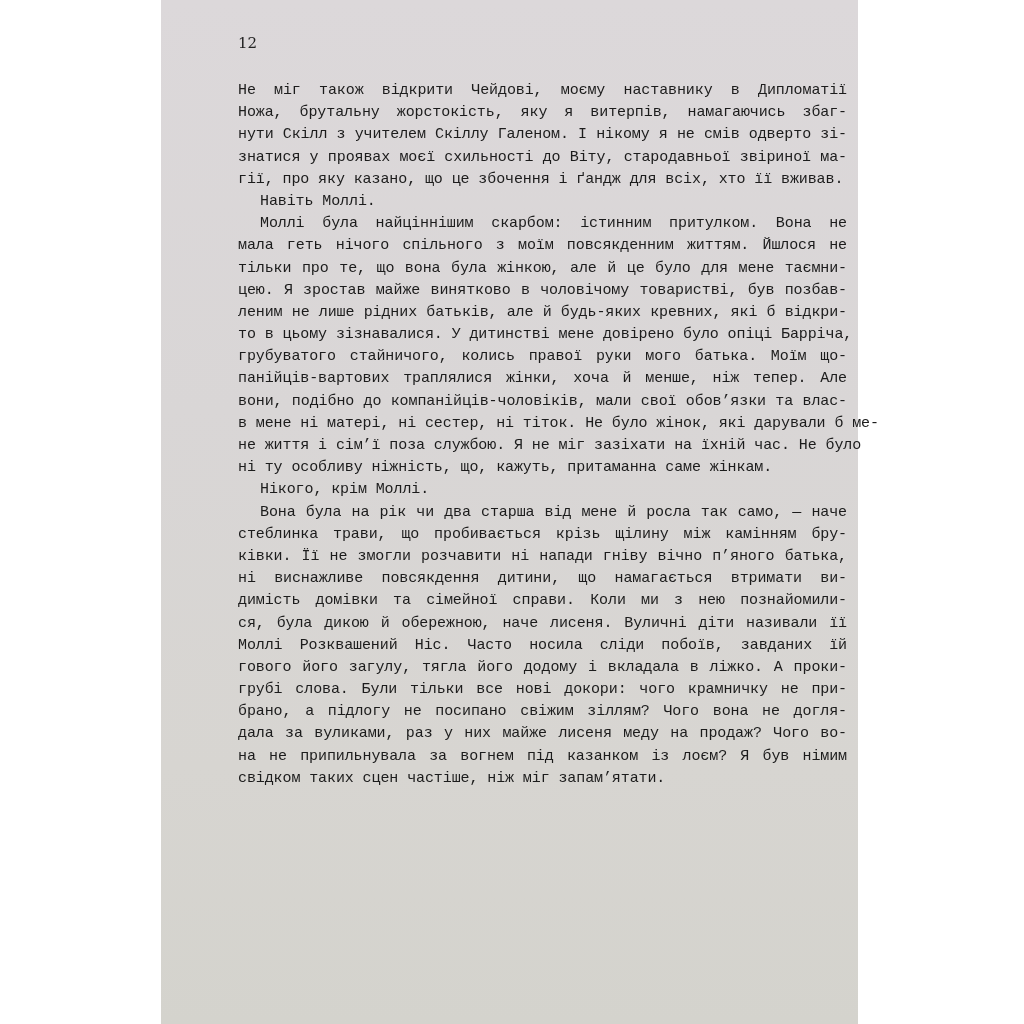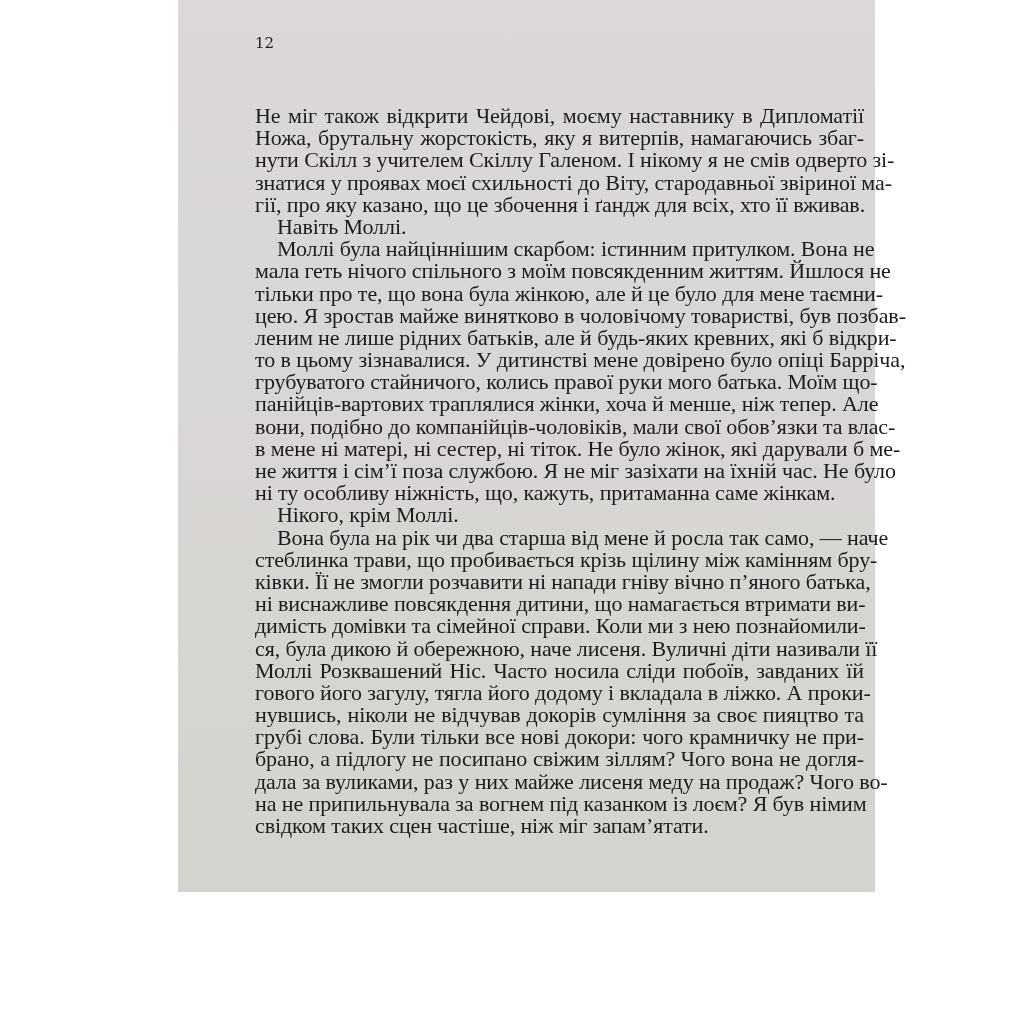--- a/index.html
+++ b/index.html
@@ -5,45 +5,44 @@
     html, body {
       margin: 0;
       padding: 0;
       width: 1024px;
       height: 1024px;
       background: #ffffff;
       overflow: hidden;
     }
     .page {
       position: absolute;
-      left: 178px;
+      left: 161px;
       top: 0;
       width: 697px;
-      height: 892px;
+      height: 1024px;
       background: linear-gradient(180deg, #dcd8da 0%, #d9d6d6 40%, #d7d5d1 75%, #d4d3cd 100%);
     }
     .page-number {
       position: absolute;
       left: 77px;
       top: 34px;
       font-family: "DejaVu Serif", serif;
       font-size: 15px;
       color: #222;
     }
     .text-block {
       position: absolute;
       left: 77px;
       top: 80px;
       width: 609px;
-      font-family: Liberation Serif, serif;
-      font-size: 22px;
+      font-family: Liberation Mono, monospace;
+      font-size: 15px;
       line-height: 22.2px;
       color: #1c1c1c;
       letter-spacing: -0.1px;
-      margin-top: 25px;
     }
     .line {
       display: block;
       white-space: nowrap;
       text-align: justify;
       text-align-last: justify;
       height: 22.2px;
     }
     .line.last {
       text-align-last: left;
@@ -78,20 +77,19 @@
       <span class="line last">ні ту особливу ніжність, що, кажуть, притаманна саме жінкам.</span>
       <span class="line indent last">Нікого, крім Моллі.</span>
       <span class="line indent">Вона була на рік чи два старша від мене й росла так само, — наче</span>
       <span class="line">стеблинка трави, що пробивається крізь щілину між камінням бру-</span>
       <span class="line">ківки. Її не змогли розчавити ні напади гніву вічно п’яного батька,</span>
       <span class="line">ні виснажливе повсякдення дитини, що намагається втримати ви-</span>
       <span class="line">димість домівки та сімейної справи. Коли ми з нею познайомили-</span>
       <span class="line">ся, була дикою й обережною, наче лисеня. Вуличні діти називали її</span>
       <span class="line">Моллі Розквашений Ніс. Часто носила сліди побоїв, завданих їй</span>
       <span class="line">гового його загулу, тягла його додому і вкладала в ліжко. А проки-</span>
-      <span class="line">нувшись, ніколи не відчував докорів сумління за своє пияцтво та</span>
       <span class="line">грубі слова. Були тільки все нові докори: чого крамничку не при-</span>
       <span class="line">брано, а підлогу не посипано свіжим зіллям? Чого вона не догля-</span>
       <span class="line">дала за вуликами, раз у них майже лисеня меду на продаж? Чого во-</span>
       <span class="line">на не припильнувала за вогнем під казанком із лоєм? Я був німим</span>
       <span class="line last">свідком таких сцен частіше, ніж міг запам’ятати.</span>
     </div>
 </div>
 
 </body></html>

